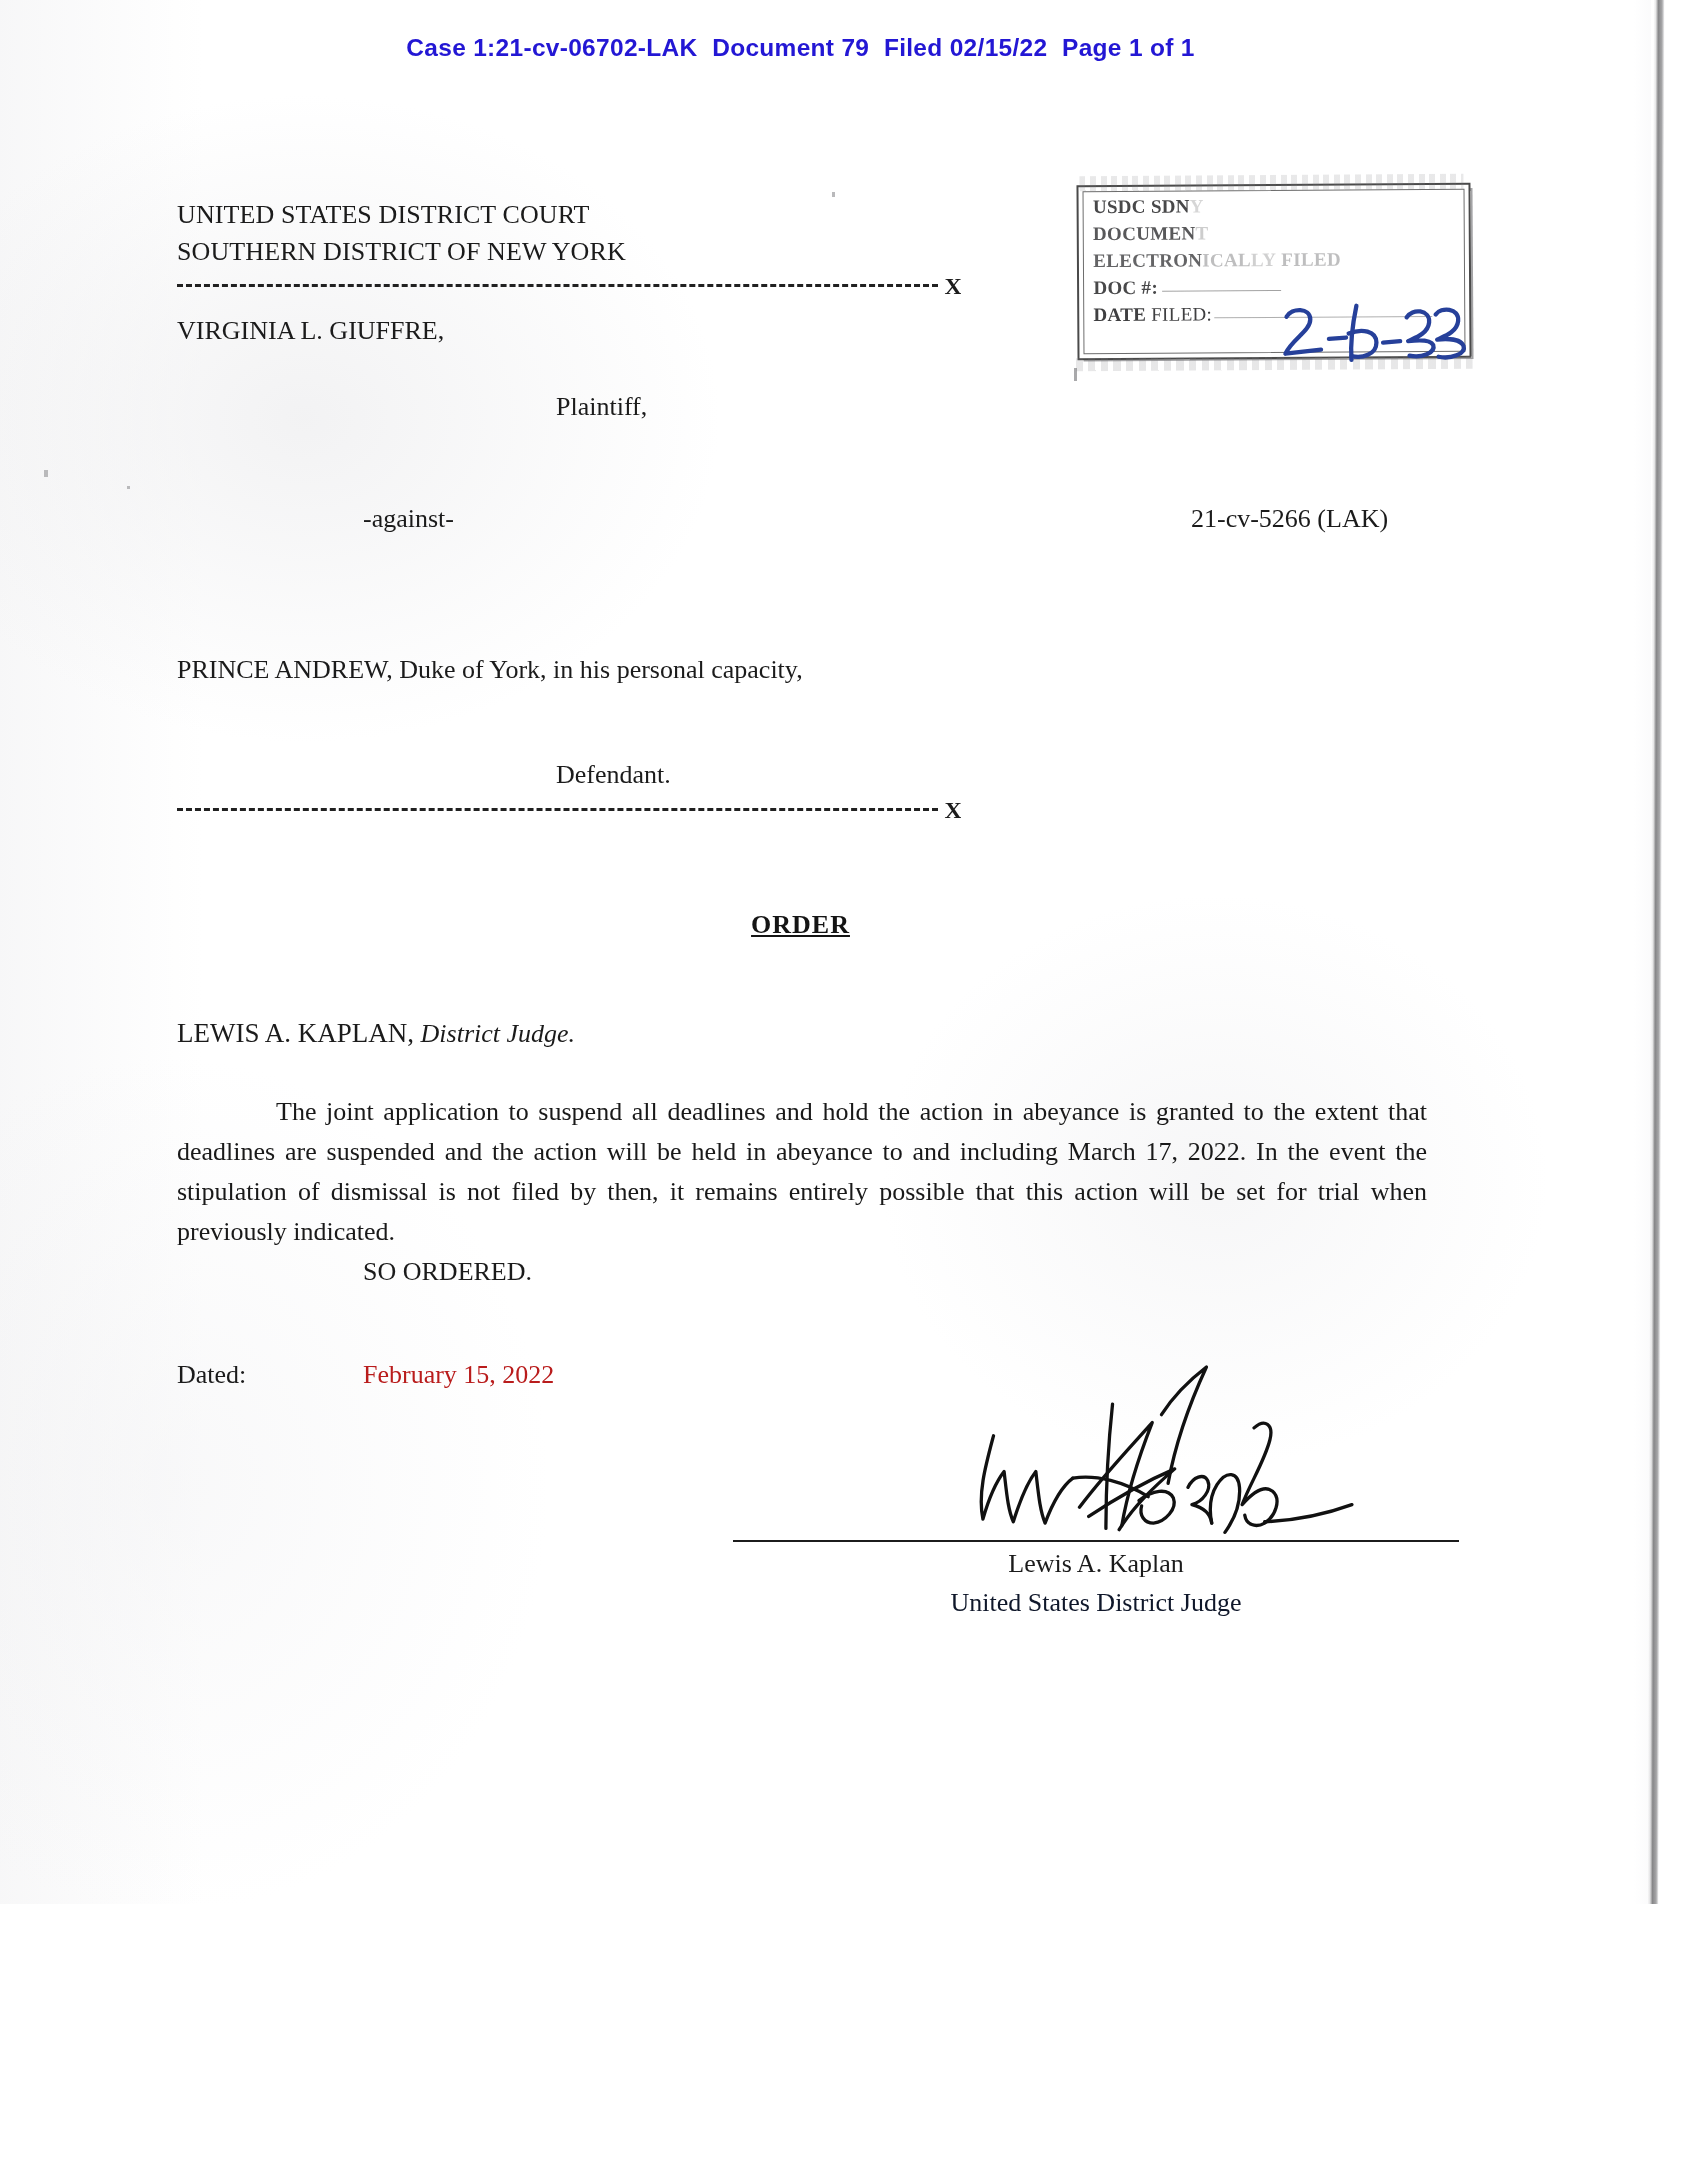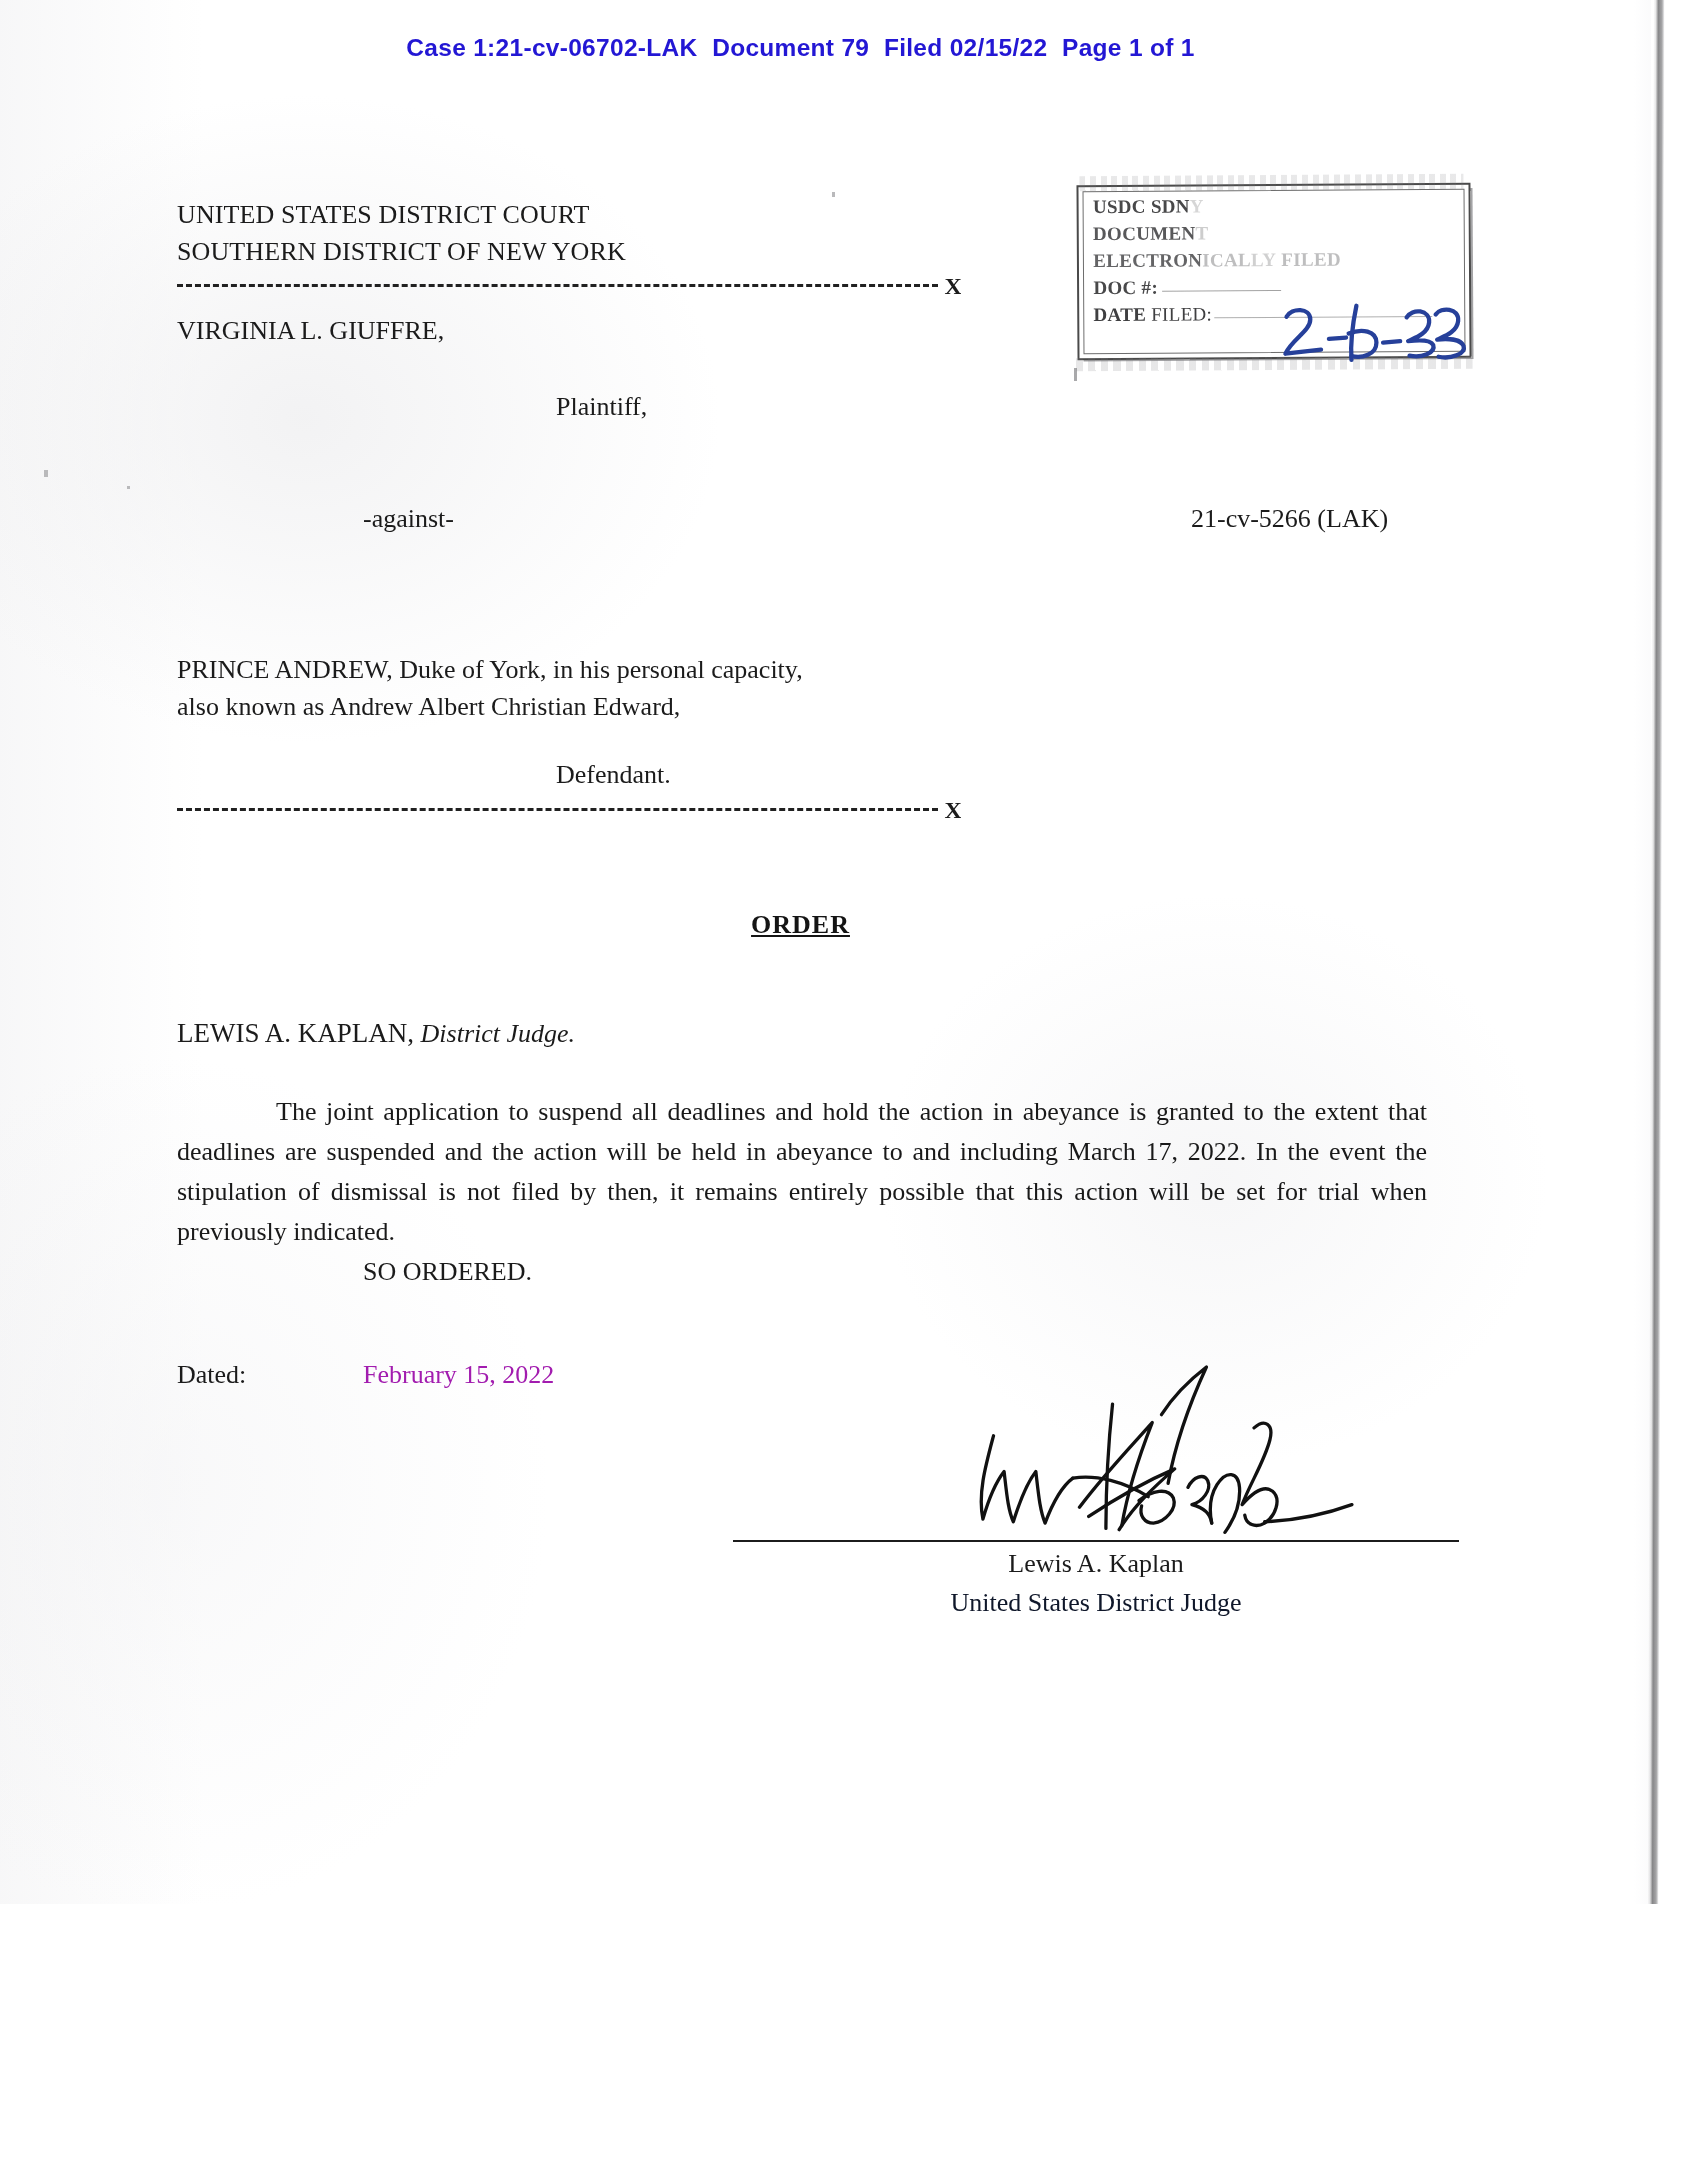--- a/index.html
+++ b/index.html
@@ -288,21 +288,21 @@
     top: 1360px;
     left: 177px;
     font-size: 26px;
     color: #1b1b1b;
   }
   #dated-value {
     position: absolute;
     top: 1360px;
     left: 363px;
     font-size: 26px;
-    color: #a21caf;
+    color: #b91c1c;
   }
 
   
   #signature-svg {
     position: absolute;
     top: 1330px;
     left: 926px;
     width: 463px;
     height: 205px;
     pointer-events: none;
@@ -360,21 +360,20 @@
   <div class="caption-rule" id="caption-rule-top">
     <span class="dashes"></span><span class="xmark">X</span>
   </div>
 
   <div class="party-name" id="plaintiff-name">VIRGINIA L. GIUFFRE,</div>
   <div class="party-role" id="plaintiff-role">Plaintiff,</div>
   <div class="party-role" id="against-label">-against-</div>
   <div id="case-number">21-cv-5266 (LAK)</div>
 
   <div class="party-name" id="defendant-line-1">PRINCE ANDREW, Duke of York, in his personal capacity,</div>
-  <div class="party-name" id="defendant-line-2">also known as Andrew Albert Christian Edward,</div>
   <div class="party-role" id="defendant-role">Defendant.</div>
 
   <div class="caption-rule" id="caption-rule-bottom">
     <span class="dashes"></span><span class="xmark">X</span>
   </div>
 
   <div id="stamp-box">
     <div id="stamp-smudge"></div>
     <div id="stamp-smudge-bottom"></div>
     <div id="stamp-inner">

